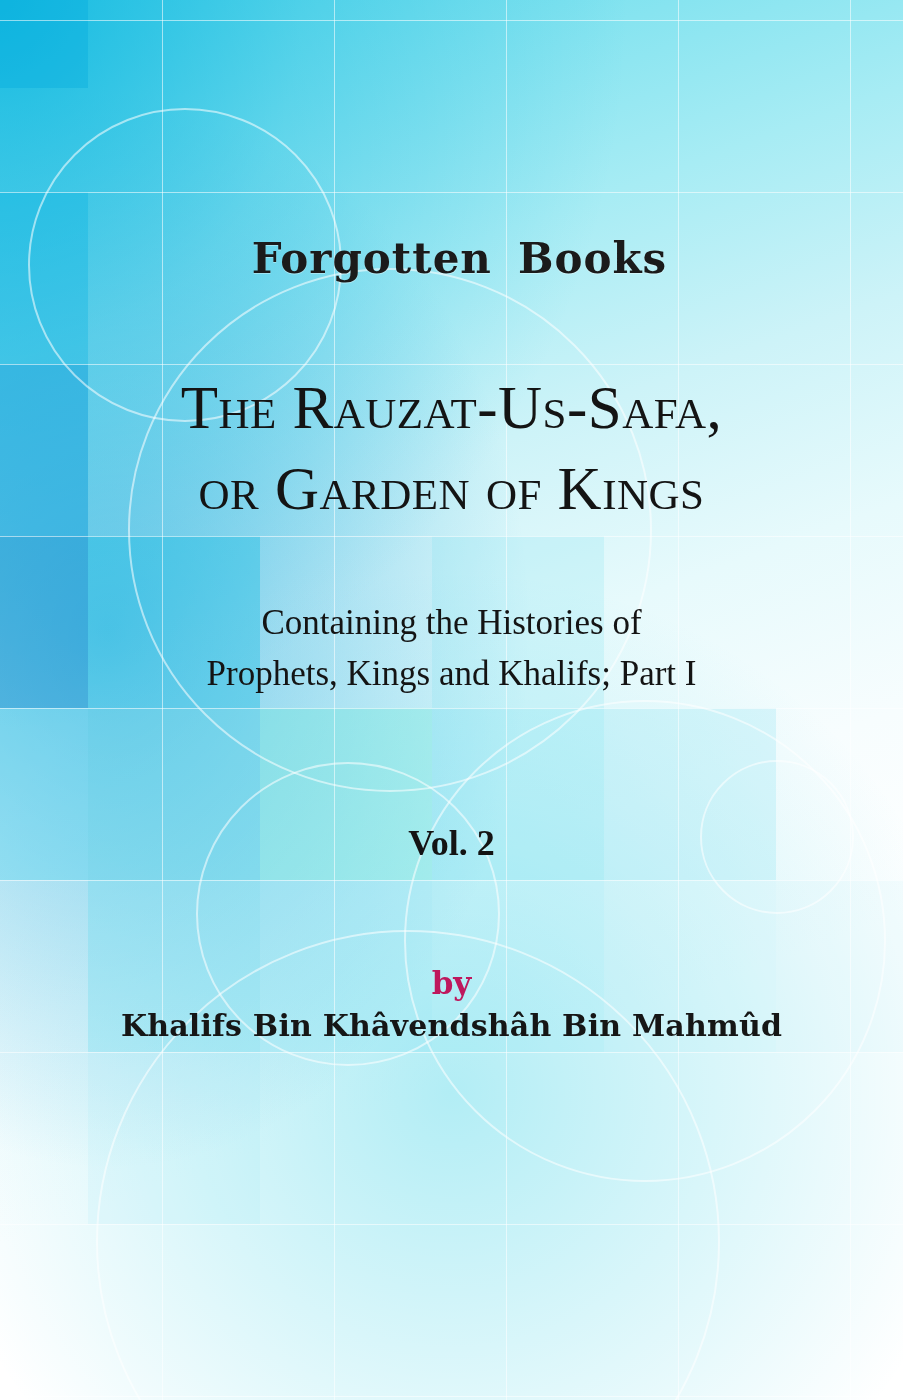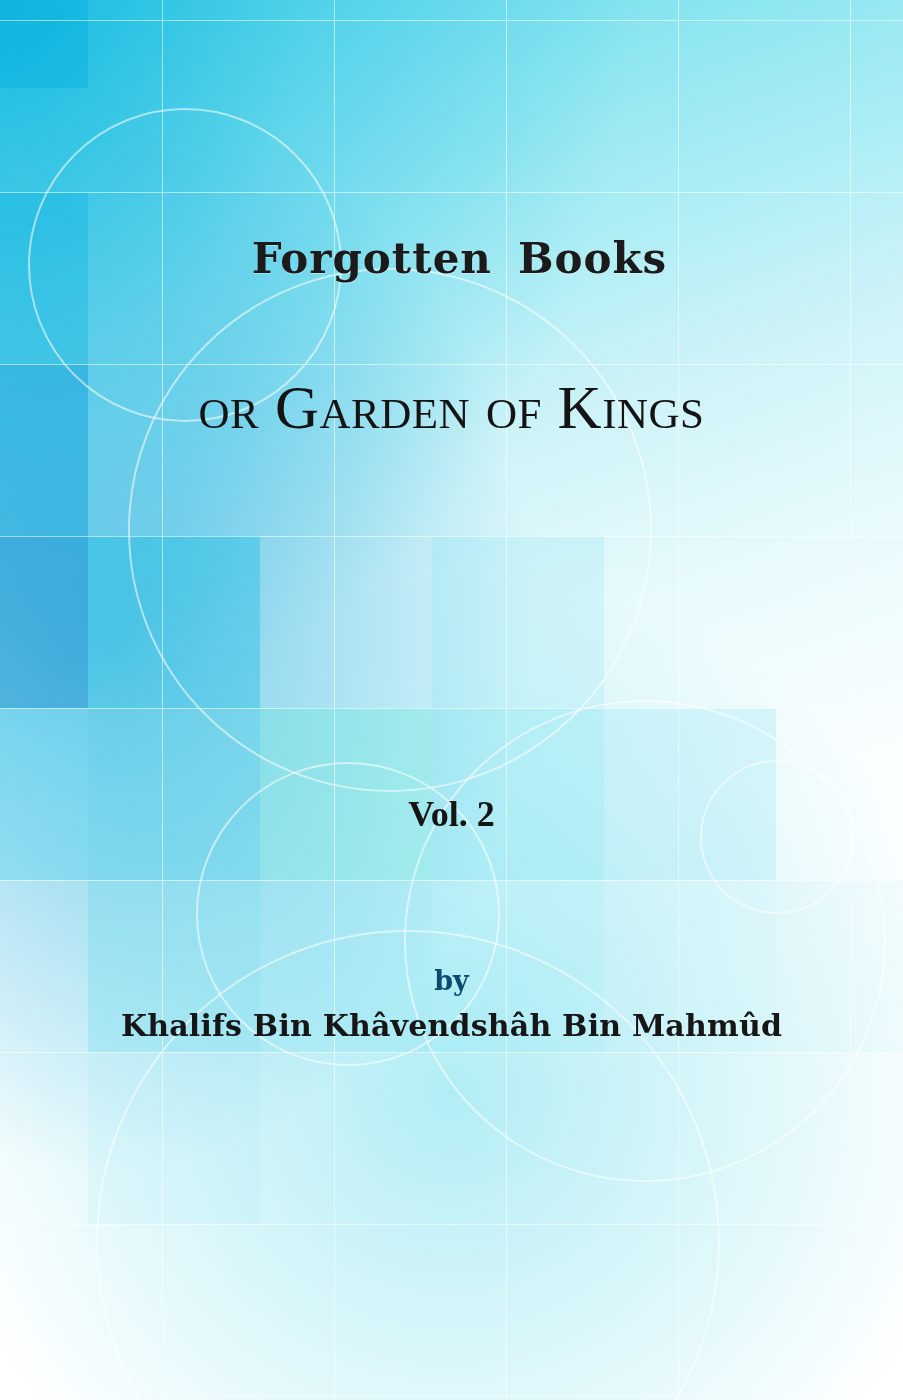--- a/index.html
+++ b/index.html
@@ -101,35 +101,35 @@
     top: 598px;
     left: 110px;
     right: 110px;
     font-size: 35px;
     line-height: 1.45;
     color: #141414;
   }
 
   .volume {
     position: absolute;
-    top: 793px;
+    top: 822px;
     left: 0; right: 0;
     font-size: 36px;
     font-weight: 700;
     color: #141414;
   }
 
   .byline-by {
     position: absolute;
     top: 965px;
     left: 0; right: 0;
     font-family: "DejaVu Serif", serif;
     font-weight: 700;
-    font-size: 27px;
-    color: #0c4a6e;
+    font-size: 31px;
+    color: #be185d;
   }
 
   .author {
     position: absolute;
     top: 1008px;
     left: 60px;
     right: 60px;
     font-family: "DejaVu Serif", serif;
     font-weight: 700;
     font-size: 30px;
@@ -172,23 +172,28 @@
 
   <div class="grid-lines"></div>
 
   <div class="content">
 
     <div class="brand">
       <span class="word">Forgotten</span><span class="word">Books</span>
     </div>
 
     <div class="title">
+      <div>The Rauzat-Us-Safa,</div>
       <div>or Garden of Kings</div>
     </div>
 
+    <div class="subtitle">
+      <div>Containing the Histories of</div>
+      <div>Prophets, Kings and Khalifs; Part I</div>
+    </div>
 
     <div class="volume">Vol. 2</div>
 
     <div class="byline-by">by</div>
     <div class="author">Khalifs Bin Khâvendshâh Bin Mahmûd</div>
 
   </div>
 </div>
 
 </body></html>

